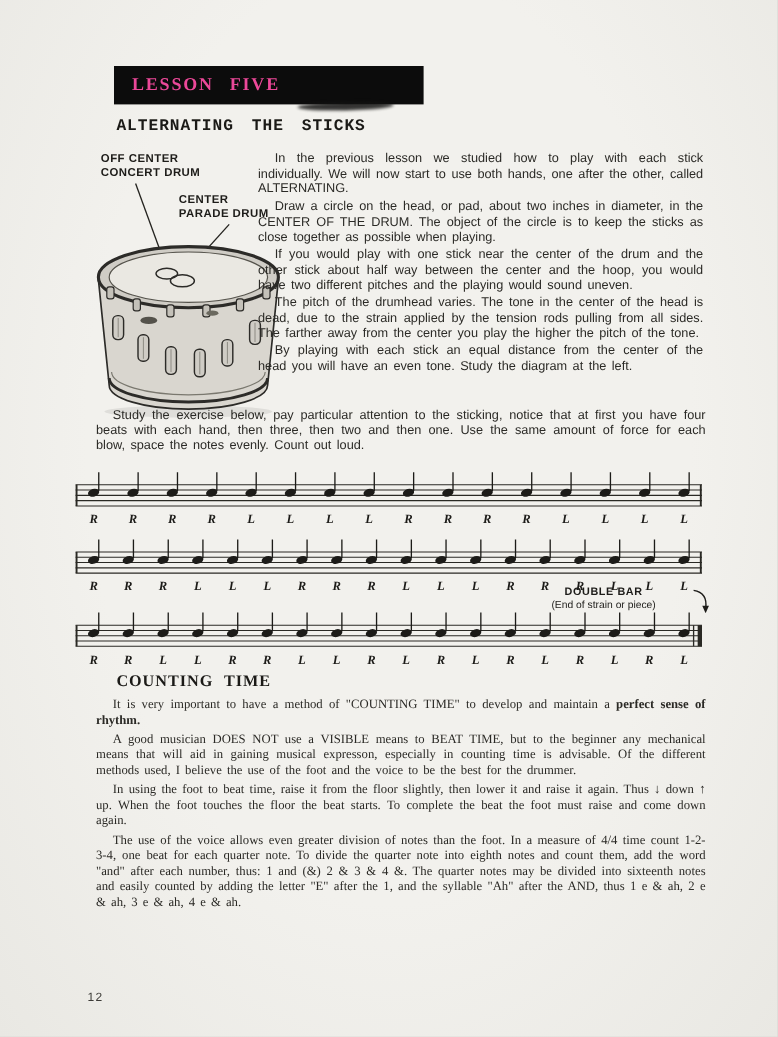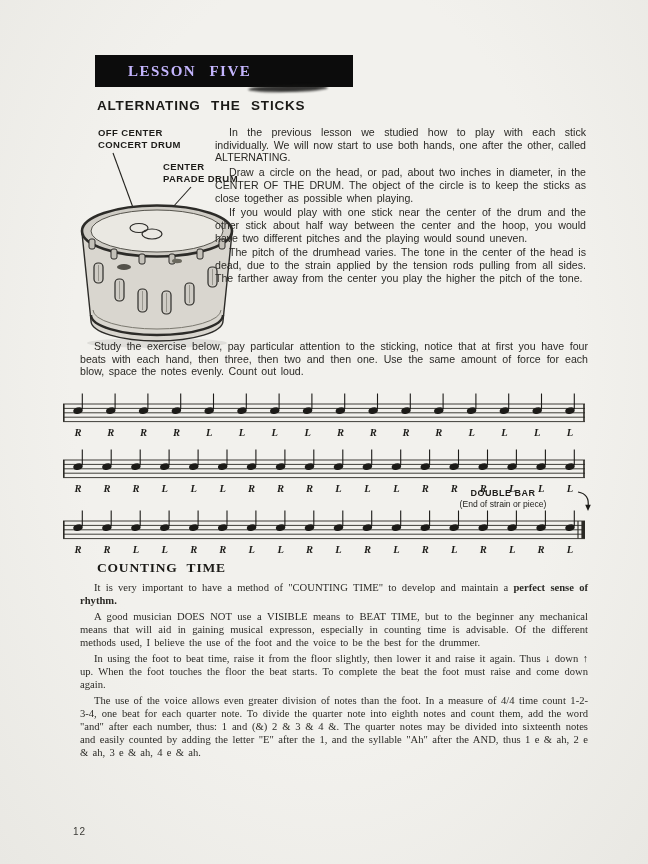--- a/index.html
+++ b/index.html
@@ -6,39 +6,39 @@
   body{background:#d9d8d4;font-family:"Liberation Sans",sans-serif;}
   .page{
     position:relative;width:648px;height:864px;margin:0 auto;
     background:radial-gradient(ellipse at 50% 42%, #f2f1ed 55%, #e9e8e3 100%);
     color:#26251f;overflow:hidden;
   }
   .abs{position:absolute;}
   
   .banner{
     left:95px;top:55px;width:258px;height:32px;background:#0c0c0c;
-    color:#c4b5fd;font-family:"Liberation Serif",serif;font-weight:bold;
-    font-size:15px;line-height:33px;padding-left:33px;letter-spacing:1.5px;word-spacing:8px;
+    color:#ec4899;font-family:"Liberation Serif",serif;font-weight:bold;
+    font-size:15px;line-height:33px;padding-left:15px;letter-spacing:1.5px;word-spacing:8px;
     box-sizing:border-box;
   }
   .smudge{left:248px;top:85px;width:80px;height:7px;background:#131312;border-radius:50%;
     opacity:.85;filter:blur(1.2px);transform:rotate(-1.2deg);}
   .h1{
-    left:97px;top:98px;font-family:Liberation Sans, sans-serif;font-weight:bold;
+    left:97px;top:98px;font-family:Liberation Mono, monospace;font-weight:bold;
     font-size:13.5px;letter-spacing:.8px;word-spacing:6px;color:#1b1a17;
   }
   .h2{
     left:97px;top:560px;font-family:"Liberation Serif",serif;font-weight:bold;
     font-size:13.5px;letter-spacing:.8px;word-spacing:5px;color:#1b1a17;
   }
   
   .diagram{left:75px;top:125px;width:172px;height:228px;}
   .drumlabel{
     position:absolute;font-weight:bold;font-size:9.5px;line-height:11.5px;
-    letter-spacing:.4px;color:#1d1c19;white-space:nowrap;margin-left:14px;
+    letter-spacing:.4px;color:#1d1c19;white-space:nowrap;
   }
   .lbl1{left:9px;top:2px;}
   .lbl2{left:74px;top:36px;text-align:left;width:84px;}
   .pointers{left:0;top:0;width:172px;height:228px;position:absolute;}
   .drumsvg{position:absolute;left:2px;top:76px;width:160px;height:148px;}
   
   .coltext{
     left:215px;top:126px;width:371px;
     font-size:10.6px;line-height:12.7px;text-align:justify;word-spacing:1.6px;color:#2b2a26;
   }
@@ -133,20 +133,21 @@
       <ellipse cx="62" cy="27" rx="9" ry="4.5" fill="none" stroke="#2c2b28" stroke-width="1.2"></ellipse>
       <ellipse cx="75" cy="33" rx="10" ry="5" fill="none" stroke="#2c2b28" stroke-width="1.2"></ellipse>
     </svg>
   </div>
 
   <div class="abs coltext">
     <p>In the previous lesson we studied how to play with each stick individually. We will now start to use both hands, one after the other, called ALTERNATING.</p>
     <p>Draw a circle on the head, or pad, about two inches in diameter, in the CENTER OF THE DRUM. The object of the circle is to keep the sticks as close together as possible when playing.</p>
     <p>If you would play with one stick near the center of the drum and the other stick about half way between the center and the hoop, you would have two different pitches and the playing would sound uneven.</p>
     <p>The pitch of the drumhead varies. The tone in the center of the head is dead, due to the strain applied by the tension rods pulling from all sides. The farther away from the center you play the higher the pitch of the tone.</p>
+    <p>By playing with each stick an equal distance from the center of the head you will have an even tone. Study the diagram at the left.</p>
   </div>
 
   <div class="abs wide">
     <p>Study the exercise below, pay particular attention to the sticking, notice that at first you have four beats with each hand, then three, then two and then one. Use the same amount of force for each blow, space the notes evenly. Count out loud.</p>
   </div>
 
   <svg class="staff staff1" viewBox="0 0 524 48">
       <line x1="1" y1="13" x2="523" y2="13" stroke="#2a2924" stroke-width="0.9"></line>
       <line x1="1" y1="17.4" x2="523" y2="17.4" stroke="#2a2924" stroke-width="0.9"></line>
       <line x1="1" y1="21.8" x2="523" y2="21.8" stroke="#2a2924" stroke-width="0.9"></line>

